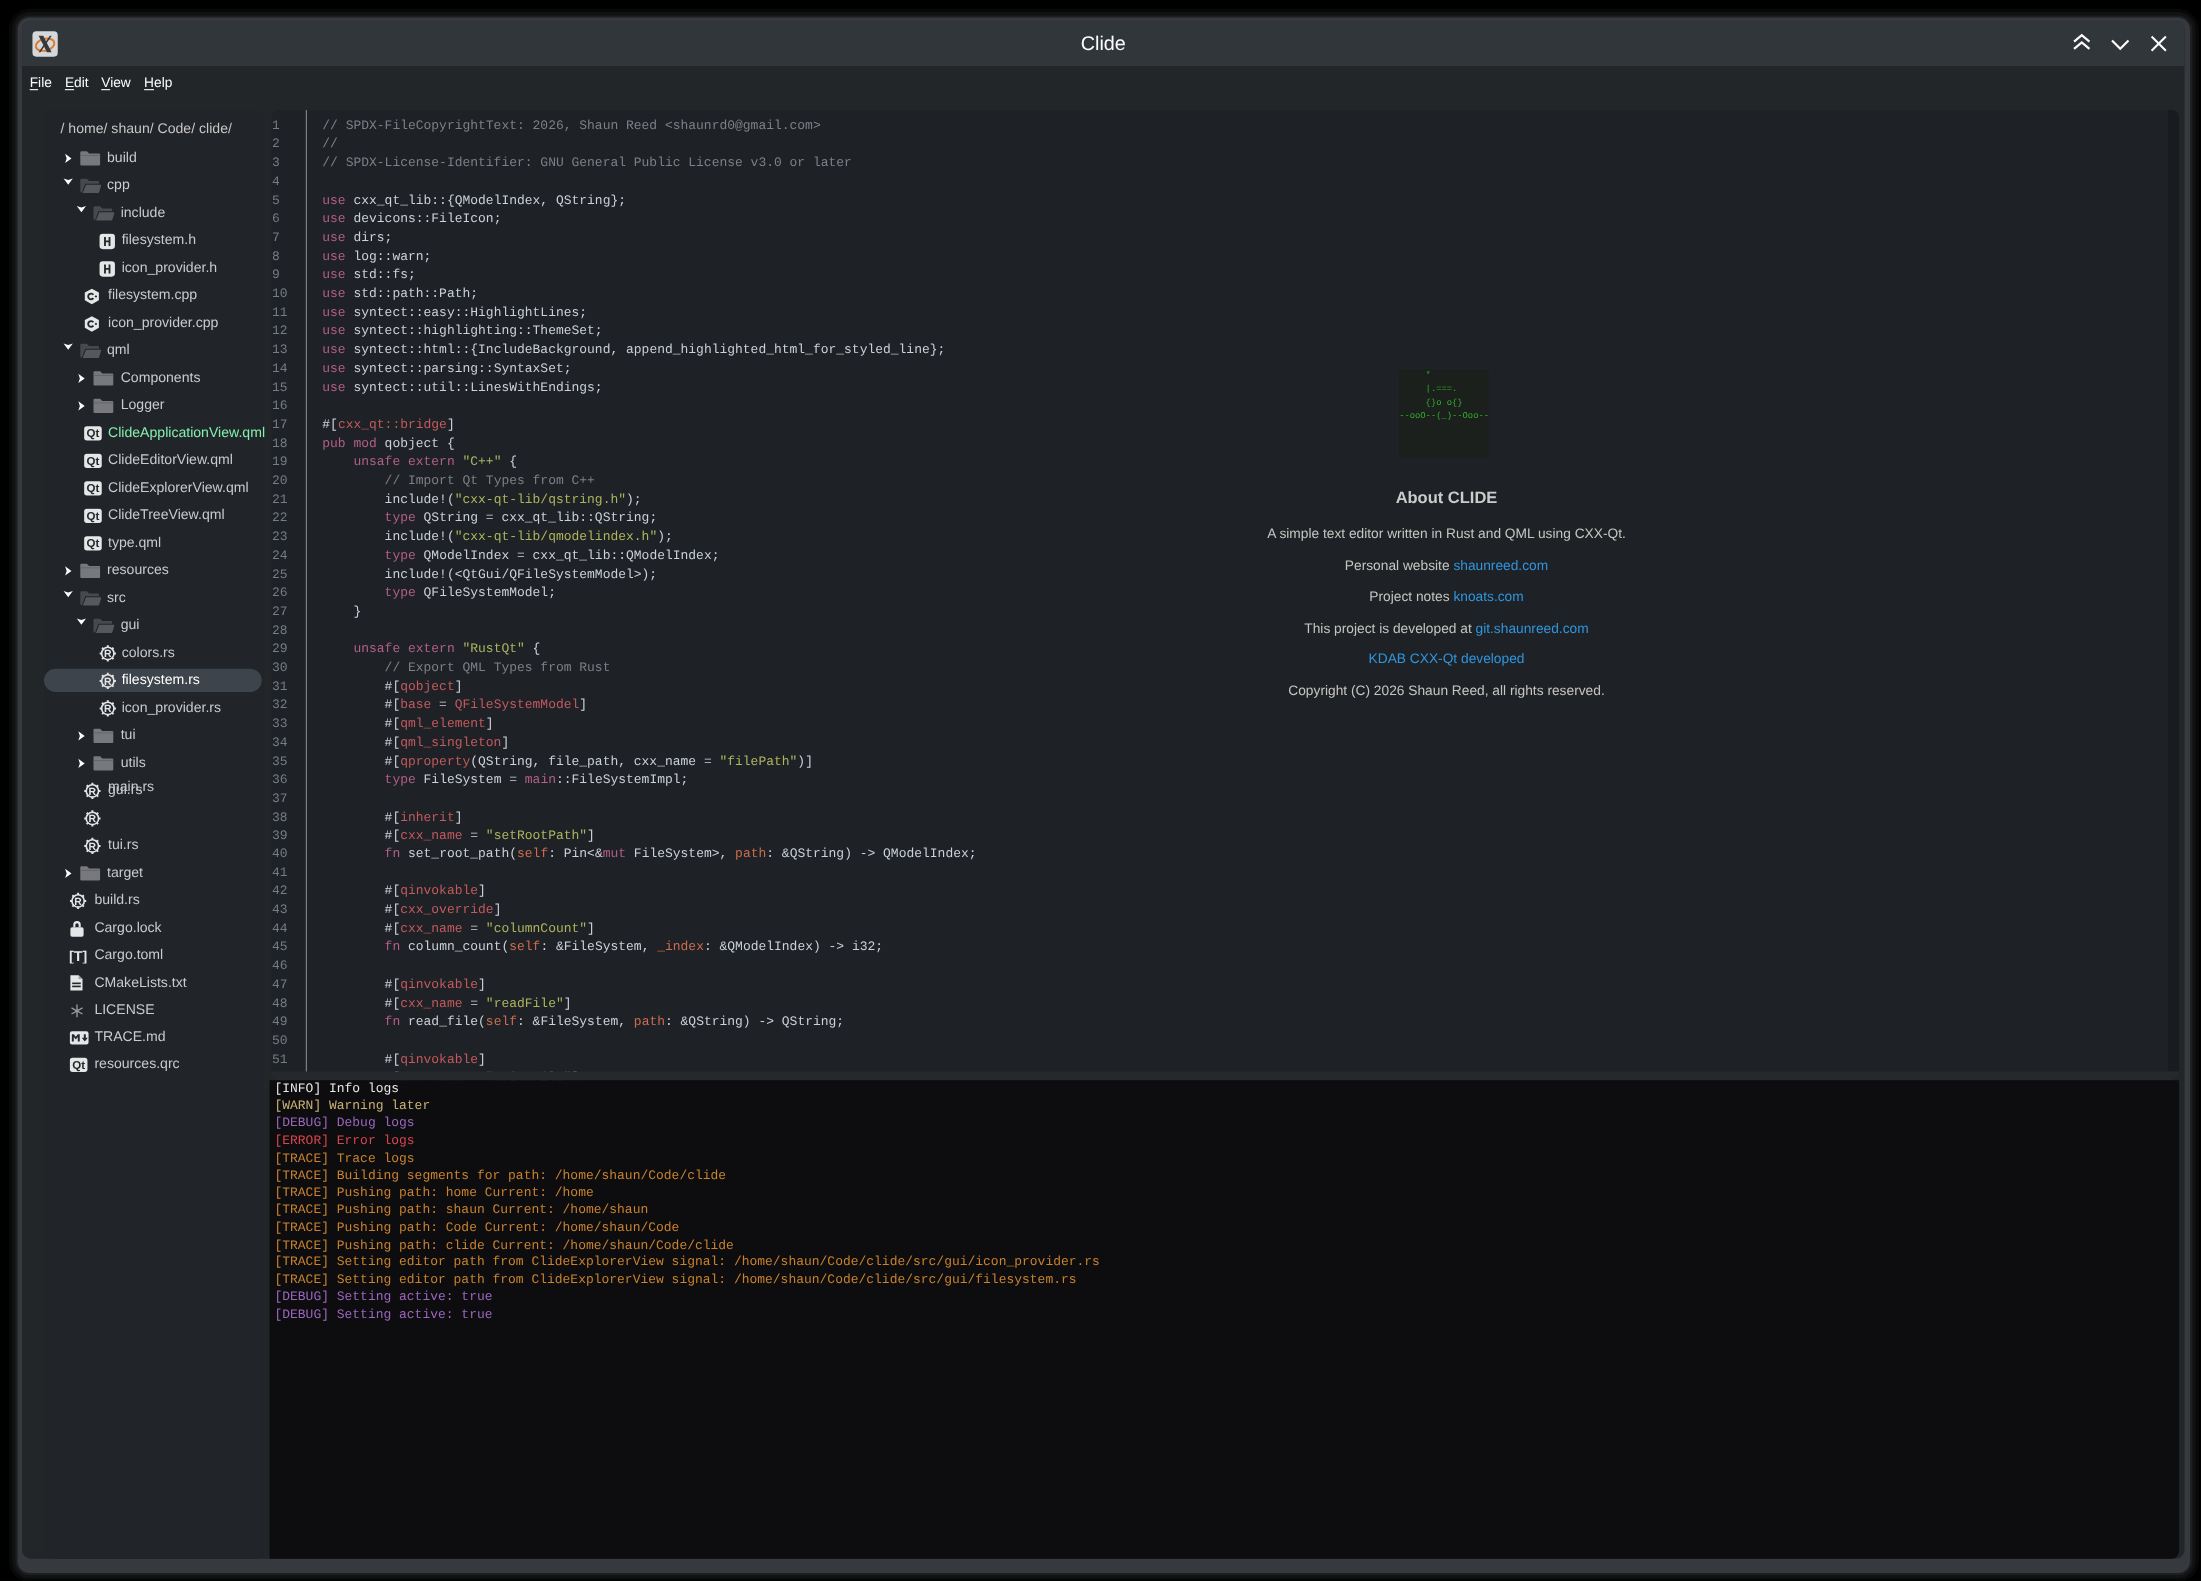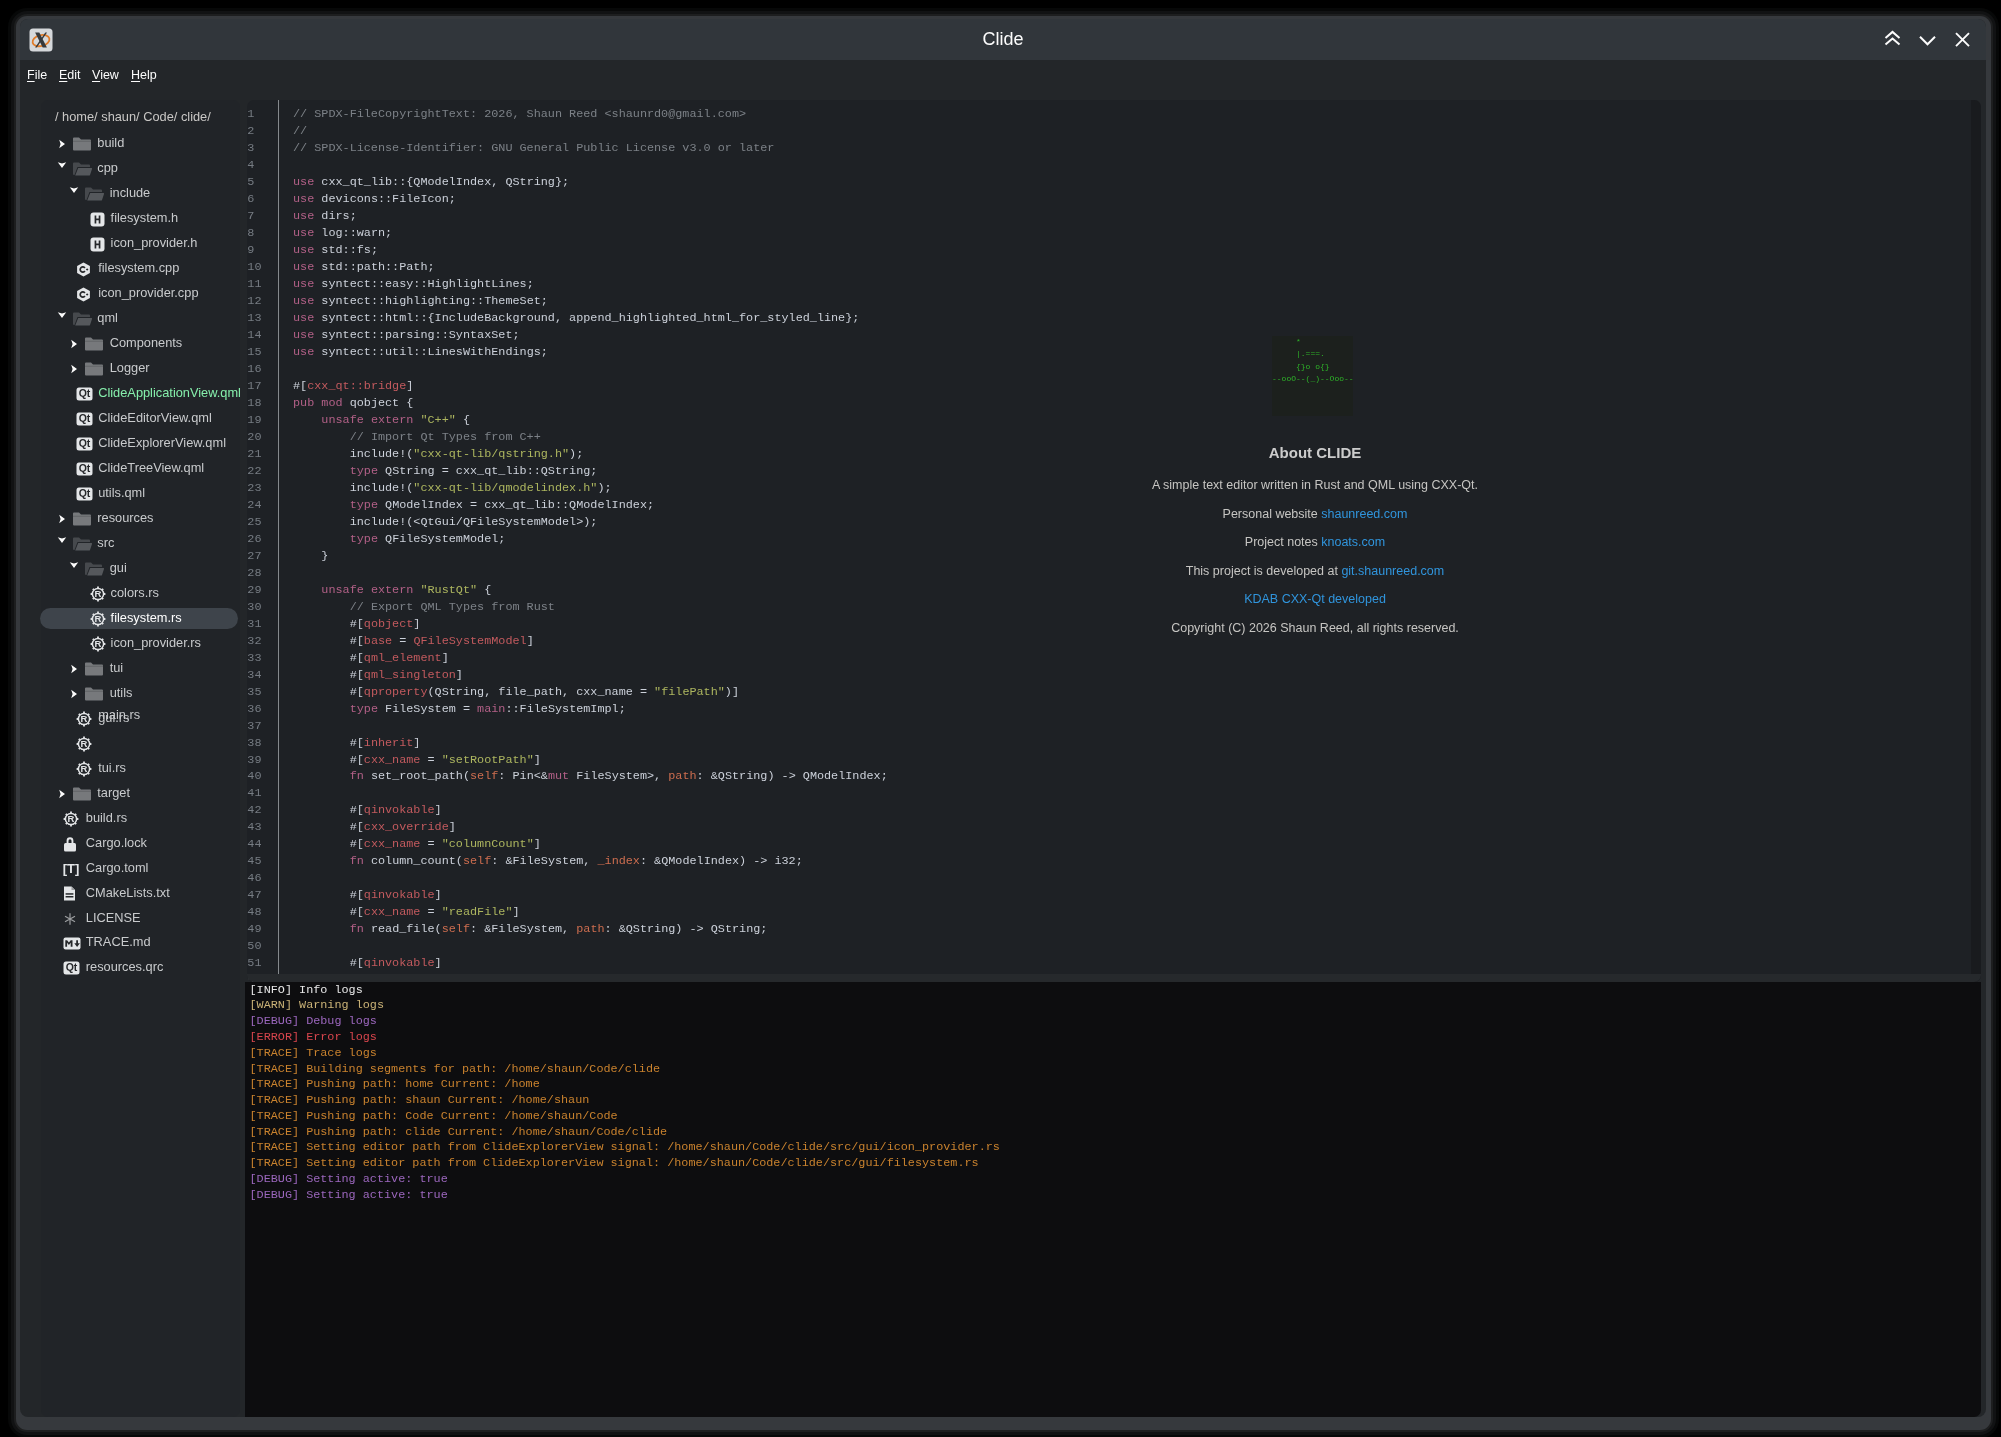--- a/index.html
+++ b/index.html
@@ -200,21 +200,21 @@
       <text x="8.5" y="10.4" font-family="Liberation Sans, sans-serif" font-size="10.5" font-weight="bold" fill="#26282b" text-anchor="middle">Qt</text>
     </svg>
   </div>
 <div class="tl" style="left:98.2px;top:460.0px;color:#c9cbcd">ClideTreeView.qml</div>
 <div style="position:absolute;left:76.3px;top:487.0px">
     <svg width="17" height="14" viewBox="0 0 17 14">
       <rect x="0.5" y="0.5" width="16" height="13" rx="2.5" fill="#e4e6e8"></rect>
       <text x="8.5" y="10.4" font-family="Liberation Sans, sans-serif" font-size="10.5" font-weight="bold" fill="#26282b" text-anchor="middle">Qt</text>
     </svg>
   </div>
-<div class="tl" style="left:98.2px;top:485.0px;color:#c9cbcd">utils.qml</div>
+<div class="tl" style="left:98.2px;top:485.0px;color:#c9cbcd">type.qml</div>
 <div style="position:absolute;left:58.0px;top:513.9px">
     <svg width="8" height="10" viewBox="0 0 8 10">
       <path d="M1.2 0.8 L7 5 L1.2 9.2 L2.6 5 Z" fill="#fcfcfc"></path>
     </svg>
   </div>
 <div style="position:absolute;left:72.0px;top:510.9px">
     <svg width="20" height="16" viewBox="0 0 20 16">
       <path d="M1 2.5 Q1 1.5 2 1.5 L7 1.5 L9 3.5 L18 3.5 Q19 3.5 19 4.5 L19 13.5 Q19 14.5 18 14.5 L2 14.5 Q1 14.5 1 13.5 Z" fill="#77797c"></path>
       <path d="M1 4.8 L19 4.8 L19 5.6 L1 5.6 Z" fill="#5e6063"></path>
     </svg>
@@ -516,21 +516,21 @@
         <i class="k">fn</i> read_file(<i class="o">self</i>: &amp;FileSystem, <i class="o">path</i>: &amp;QString) -&gt; QString;
 
         #[<i class="r">qinvokable</i>]
         #[<i class="r">cxx_name</i> = <i class="s">"writeFile"</i>]</pre>
   <div style="position:absolute;right:0;top:0;width:10px;height:882.4px;background:#191b1e"></div>
   <div style="position:absolute;left:0;bottom:0;width:100%;height:8px;background:#26292c"></div>
 </div>
 
 <div class="panel" style="left:245px;top:982.4px;width:1736px;height:434.6px;background:#0d0d0f;overflow:hidden;border-radius:0 0 7px 0">
   <pre class="logpre" style="position:absolute;left:4.5px;top:0.3px"><i class="info">[INFO] Info logs</i>
-<i class="warn">[WARN] Warning logs</i>
+<i class="warn">[WARN] Warning later</i>
 <i class="debug">[DEBUG] Debug logs</i>
 <i class="error">[ERROR] Error logs</i>
 <i class="trace">[TRACE] Trace logs</i>
 <i class="trace">[TRACE] Building segments for path: /home/shaun/Code/clide</i>
 <i class="trace">[TRACE] Pushing path: home Current: /home</i>
 <i class="trace">[TRACE] Pushing path: shaun Current: /home/shaun</i>
 <i class="trace">[TRACE] Pushing path: Code Current: /home/shaun/Code</i>
 <i class="trace">[TRACE] Pushing path: clide Current: /home/shaun/Code/clide</i>
 <i class="trace">[TRACE] Setting editor path from ClideExplorerView signal: /home/shaun/Code/clide/src/gui/icon_provider.rs</i>
 <i class="trace">[TRACE] Setting editor path from ClideExplorerView signal: /home/shaun/Code/clide/src/gui/filesystem.rs</i>

